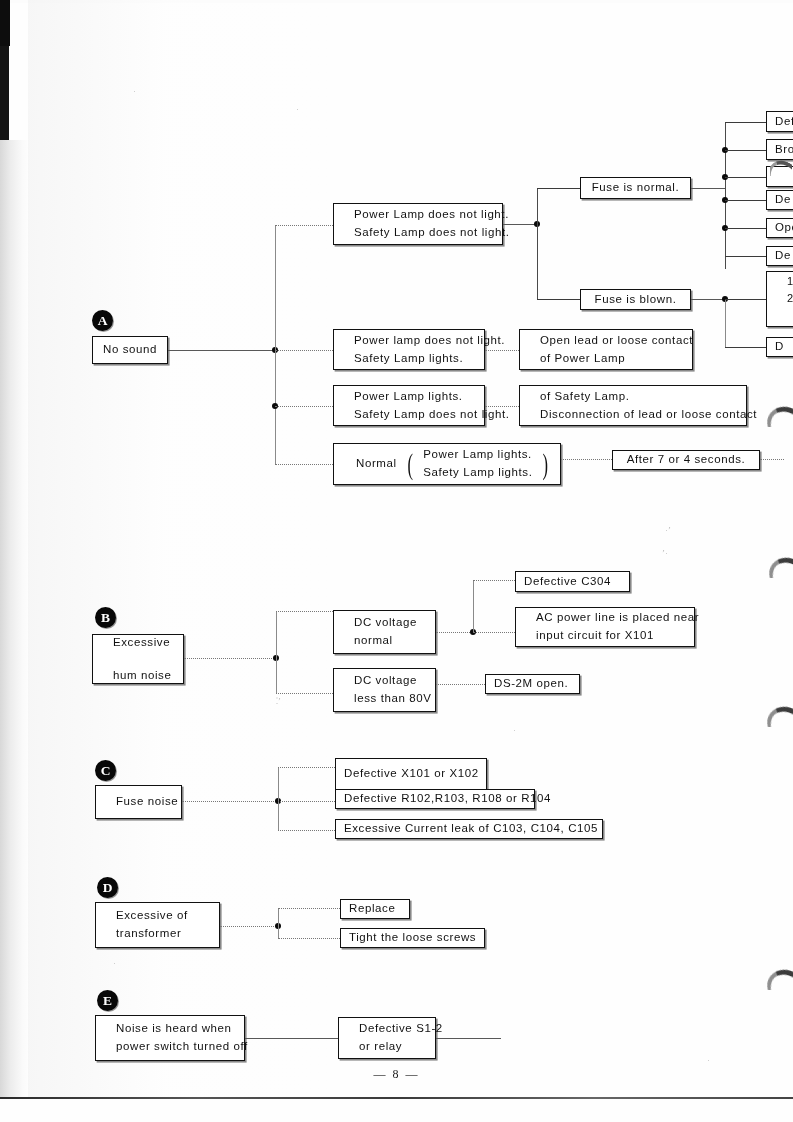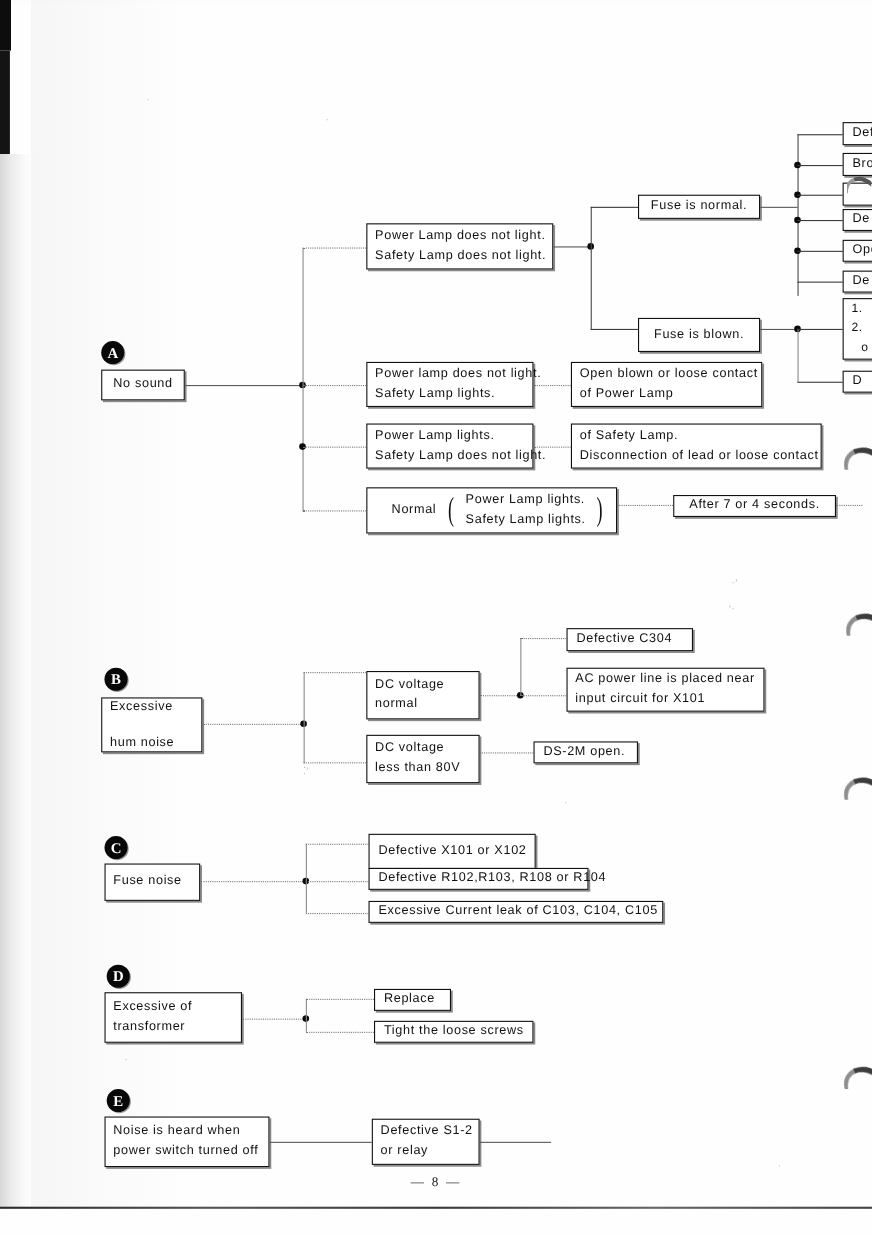--- a/index.html
+++ b/index.html
@@ -30,21 +30,21 @@
     border-right:3px solid rgba(120,120,120,.25);border-bottom:0;
     transform:rotate(18deg);
     filter:blur(.3px);}
 
   
   .node{
     position:absolute;border:1.6px solid #111;background:#fff;
     box-sizing:border-box;color:#111;
     font-size:11.5px;letter-spacing:.6px;line-height:1.55;
     display:flex;flex-direction:column;justify-content:center;
-    padding:3px 7px;
+    padding:3px 20px;
     box-shadow:1.6px 1.6px 0 rgba(40,40,40,.55);
   }
   .node .ln{white-space:nowrap;}
   .node.center{align-items:center;text-align:center;}
   .node.tight{padding:2px 8px;}
   .node.thin{border-width:1.4px;}
 
   .marker{
     position:absolute;width:21px;height:21px;border-radius:50%;
     background:#080808;color:#fff;font-size:13.5px;font-weight:bold;
@@ -117,21 +117,21 @@
   <div class="hline mid" style="left:503px;top:224px;width:34px;"></div>
   <div class="dot" style="left:534px;top:221px;"></div>
   <div class="vline" style="left:537px;top:188px;height:112px;"></div>
 
   <div class="hline" style="left:537px;top:188px;width:43px;"></div>
   <div class="node center tight" style="left:580px;top:177px;width:111px;height:22px;">
     <div class="ln">Fuse is normal.</div>
   </div>
 
   <div class="hline" style="left:537px;top:299px;width:43px;"></div>
-  <div class="node center tight" style="left:580px;top:289px;width:111px;height:31px;">
+  <div class="node center tight" style="left:580px;top:289px;width:111px;height:21px;">
     <div class="ln">Fuse is blown.</div>
   </div>
 
   <div class="hline mid" style="left:691px;top:188px;width:34px;"></div>
   <div class="vline" style="left:725px;top:122px;height:147px;"></div>
 
   <div class="hline" style="left:725px;top:122px;width:42px;"></div>
   <div class="node tight thin" style="left:766px;top:111px;width:60px;height:21px;">
     <div class="ln">Def</div>
   </div>
@@ -182,21 +182,21 @@
     <div class="ln">D</div>
   </div>
 
   <div class="hline faint" style="left:275px;top:350px;width:58px;"></div>
   <div class="node" style="left:333px;top:329px;width:152px;height:41px;">
     <div class="ln">Power  lamp  does  not  light.</div>
     <div class="ln">Safety  Lamp  lights.</div>
   </div>
   <div class="hline faint" style="left:485px;top:350px;width:34px;"></div>
   <div class="node" style="left:519px;top:329px;width:174px;height:41px;">
-    <div class="ln">Open  blown  or  loose  contact</div>
+    <div class="ln">Open  lead  or  loose  contact</div>
     <div class="ln">of  Power  Lamp</div>
   </div>
 
   <div class="dot" style="left:272px;top:403px;"></div>
   <div class="hline faint" style="left:275px;top:406px;width:58px;"></div>
   <div class="node" style="left:333px;top:385px;width:152px;height:41px;">
     <div class="ln">Power  Lamp lights.</div>
     <div class="ln">Safety  Lamp  does  not  light.</div>
   </div>
   <div class="hline faint" style="left:485px;top:406px;width:34px;"></div>

